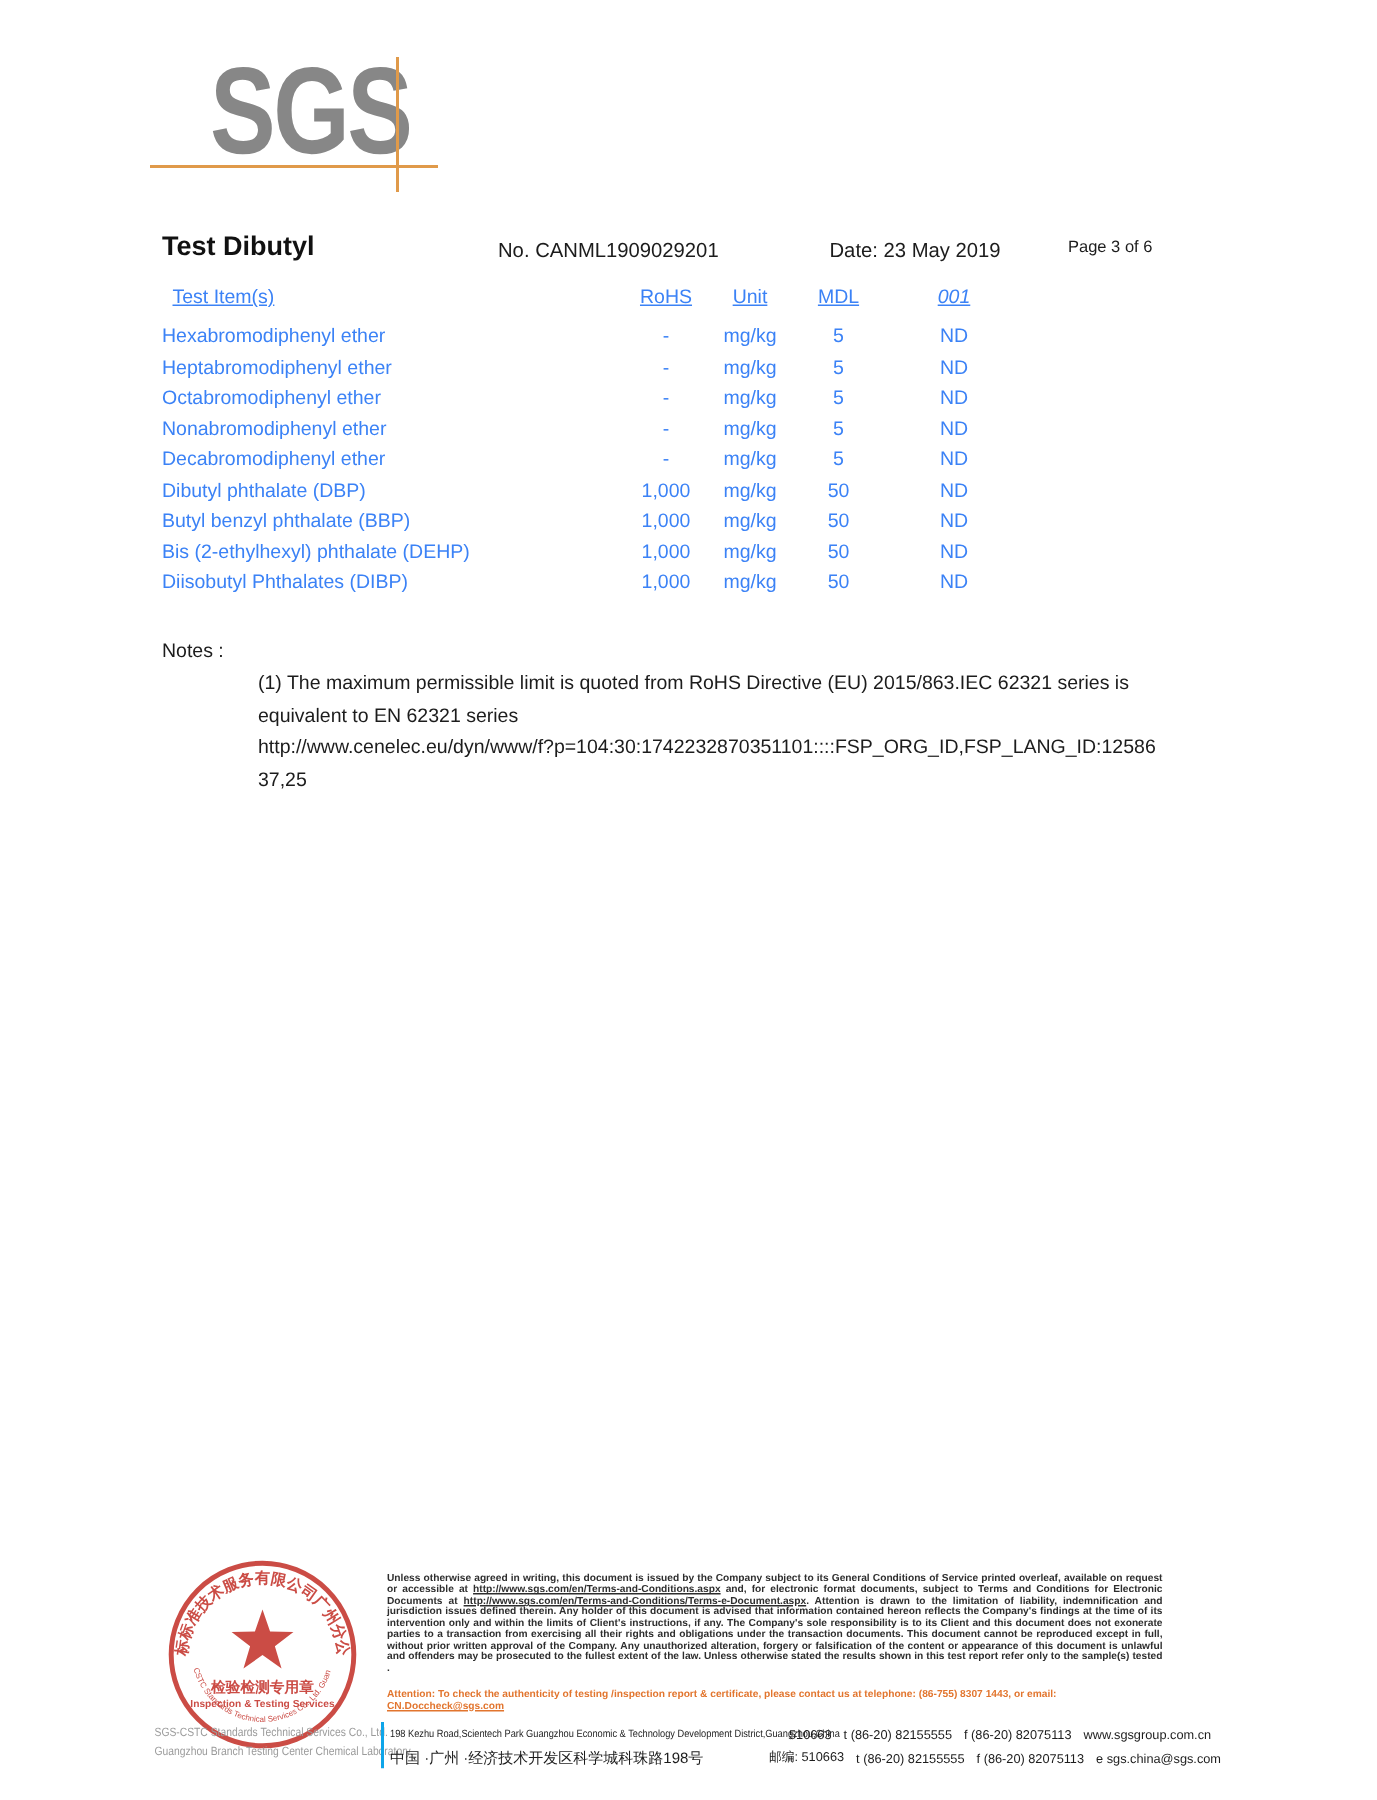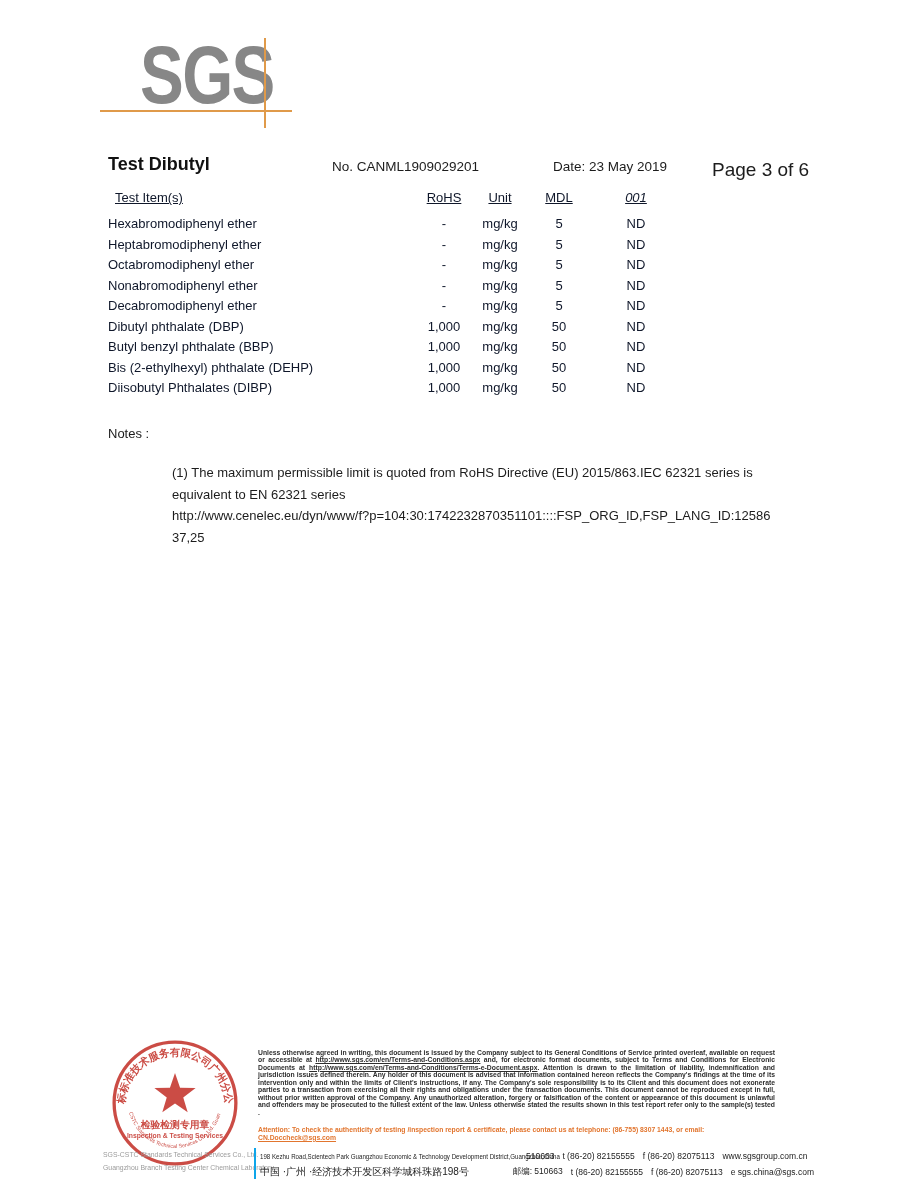--- a/index.html
+++ b/index.html
@@ -14,38 +14,38 @@
     color:#878787; letter-spacing:-2px;
     transform:scale(0.80,1); transform-origin:left top;
   }
   .logo-hline { position:absolute; left:100px; top:110px; width:192px; height:2px; background:#e09a4a; }
   .logo-vline { position:absolute; left:264px; top:38px; width:2px; height:90px; background:#e09a4a; }
 
   
   .doc-title { position:absolute; left:108px; top:154px; font-size:18px; font-weight:bold; color:#111; }
   .report-no { position:absolute; left:332px; top:159px; font-size:13.5px; }
   .report-date { position:absolute; left:553px; top:159px; font-size:13.5px; }
-  .report-page { position:absolute; left:712px; top:159px; font-size:19px; }
-
-  
-  .items-table { position:absolute; left:108px; top:190px; border-collapse:collapse; font-size:13px; color:#0f172a; }
+  .report-page { position:absolute; left:712px; top:159px; font-size:11px; }
+
+  
+  .items-table { position:absolute; left:108px; top:190px; border-collapse:collapse; font-size:13px; color:#3b82f6; }
   .items-table th { font-weight:normal; vertical-align:top; padding-bottom:5px; height:24px; }
   .items-table td { height:20.5px; line-height:20.5px; white-space:nowrap; }
   .col-item { width:310px; text-align:left; }
   .col-limit { width:52px; text-align:center; }
   .col-unit { width:60px; text-align:center; }
   .col-mdl { width:58px; text-align:center; }
   .col-res { width:96px; text-align:center; }
   th.col-item span { padding-left:7px; }
   .u { text-decoration:underline; }
   .i { font-style:italic; }
 
   
   .notes-label { position:absolute; left:108px; top:426px; font-size:13px; }
-  .notes-body { position:absolute; left:172px; top:462px; font-size:13px; line-height:21.5px; }
+  .notes-body { position:absolute; left:172px; top:444px; font-size:13px; line-height:21.5px; }
 
   
   .stamp-svg { position:absolute; left:110px; top:1038px; opacity:0.88; }
   .company-gray { position:absolute; left:103px; top:1148px; font-size:8px; line-height:13px;
                   color:#9b9b9b; white-space:nowrap; transform:scale(0.86,1); transform-origin:left top; }
   .fine-print { position:absolute; left:258px; top:1049px; width:517px;
                 font-size:6.8px; line-height:7.45px; font-weight:bold; color:#2e2e2e; text-align:justify; }
   .fine-print .link { text-decoration:underline; }
   .attention { position:absolute; left:258px; top:1126px; width:517px;
                font-size:6.8px; line-height:7.6px; font-weight:bold; color:#e2752e; text-align:left; }

